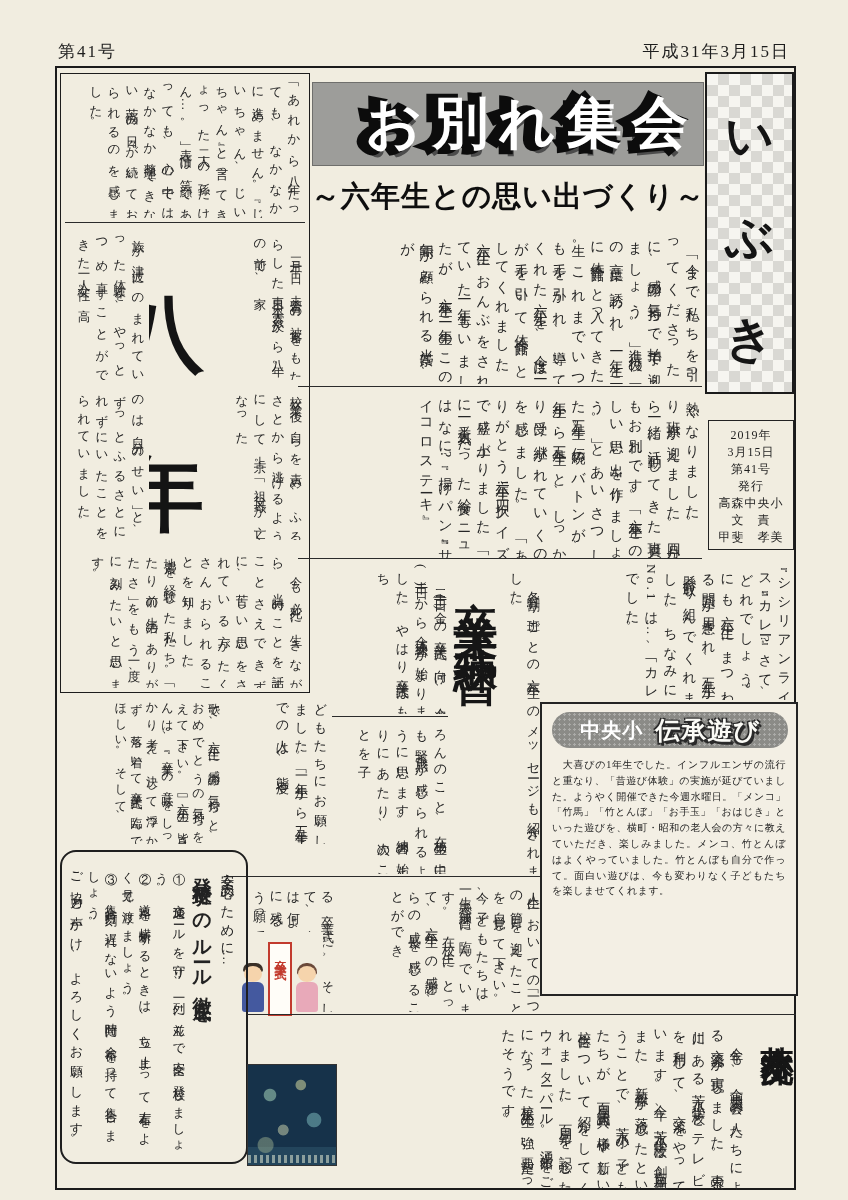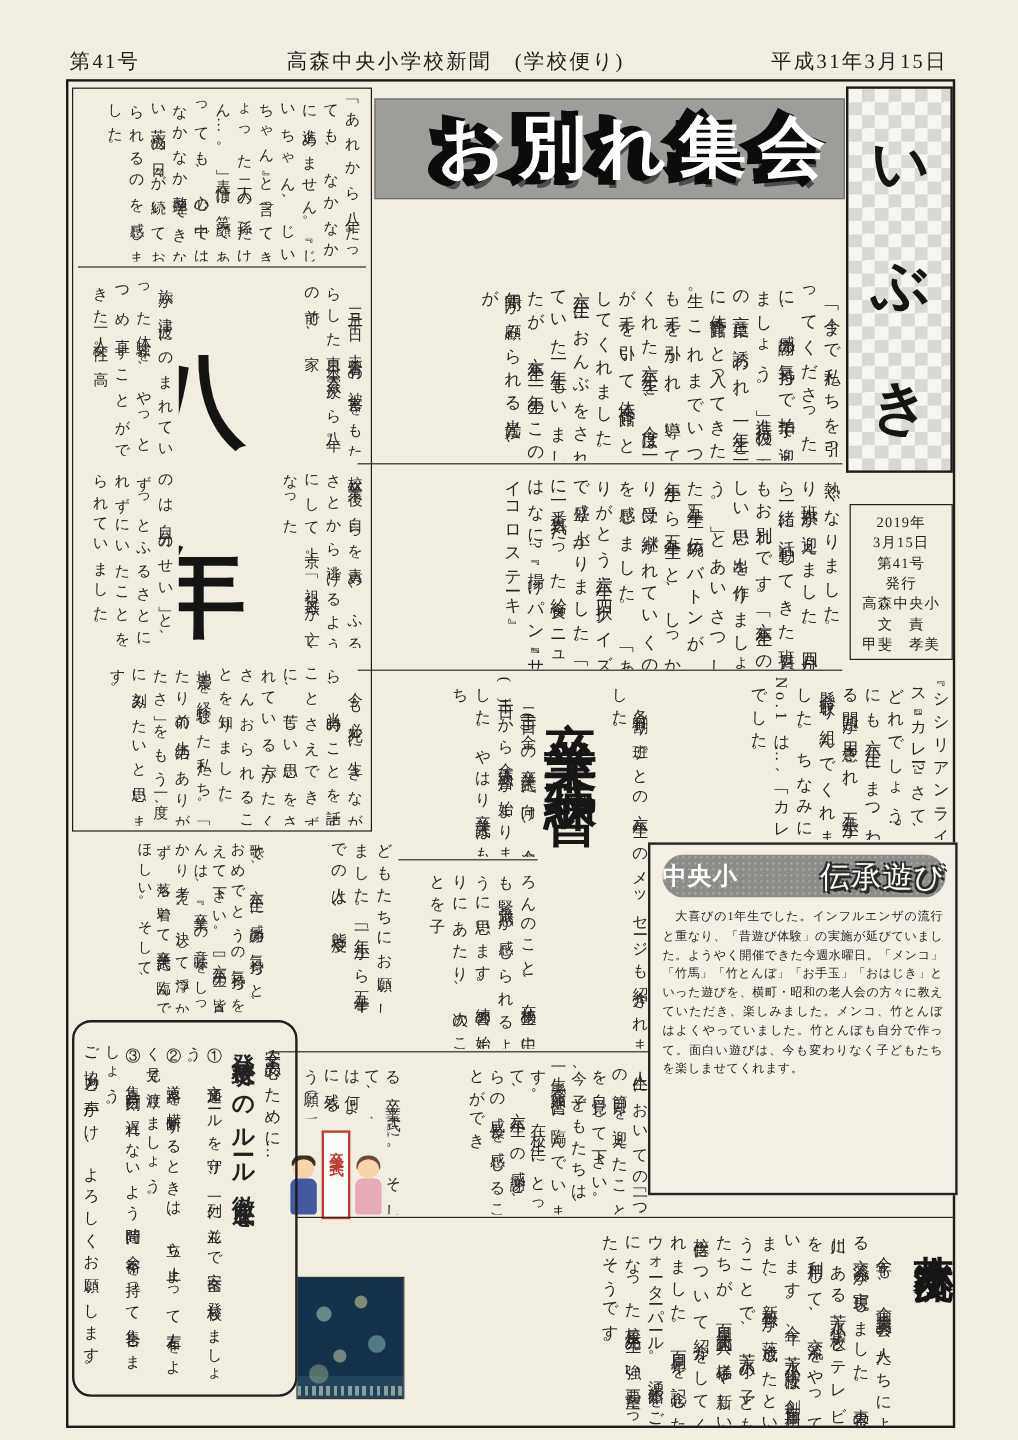--- a/index.html
+++ b/index.html
@@ -100,28 +100,28 @@
   
   .densho {
     position:absolute; left:483px; top:634px; width:258px; height:294px;
     border:2.5px solid #242424; background:#f3efe4; padding:8px 10px;
   }
   .densho-cap {
     width:236px; height:36px; margin:0 auto; border-radius:18px;
     background-color:#8b8b87;
     background-image:radial-gradient(rgba(255,255,255,.28) 1px, transparent 1.3px);
     background-size:5px 5px;
-    display:flex; align-items:center; justify-content:space-between; gap:12px;
+    display:flex; align-items:center; justify-content:center; gap:12px;
   }
   .densho-badge {
     color:#fff; font-weight:bold; font-size:20px; letter-spacing:1px;
     font-family:"Liberation Sans","DejaVu Sans",sans-serif;
   }
   .densho-title {
-    color:#fbfbf6; font-weight:normal; font-size:25px; letter-spacing:1px;
+    color:#fbfbf6; font-weight:bold; font-size:25px; letter-spacing:1px;
     font-family:"Liberation Sans","DejaVu Sans",sans-serif;
     text-shadow:1.5px 1.5px 0 #2a2a2a,-1.5px -1.5px 0 #2a2a2a,1.5px -1.5px 0 #2a2a2a,-1.5px 1.5px 0 #2a2a2a,2.5px 2.5px 0 #2a2a2a;
   }
   .densho-body {
     margin-top:9px; font-size:10px; line-height:1.58; letter-spacing:.5px;
     color:#242424; text-align:justify;
   }
   
   .safety {
     position:absolute; left:3px; top:782px; width:188px; height:314px;
@@ -173,21 +173,20 @@
   .banner-text {
     writing-mode:vertical-rl; text-orientation:upright; font-weight:bold;
     font-size:12px; letter-spacing:4px; color:#c23b2e; padding-top:6px;
   }
 </style>
 </head>
 <body>
 
 <div class="pg-header">
   <span>第41号</span>
-  <span>高森中央小学校新聞　(学校便り)</span>
   <span>平成31年3月15日</span>
 </div>
 
 <div class="frame">
 
   <div class="left-box">
     <div class="v v-sm" style="left:4px; top:4px; width:238px; height:140px;">「あれから八年たっても、なかなか前に進めません。『じいちゃん、じいちゃん』と言ってきょった二人の孫だけん…。」表情は笑顔であっても、心の中ではなかなか整理できない苦悩の日々が続いておられるのを感じました。</div>
     <div class="hr" style="left:4px; top:148px; width:240px;"></div>
 
     <div class="v v-sm" style="right:4px; top:156px; width:92px; height:150px;">　三月十一日。未曾有の被害をもたらした東日本大震災から八年。目の前で、家</div>
@@ -197,20 +196,21 @@
     <div class="v v-sm" style="right:4px; top:312px; width:92px; height:154px;">校卒業後、自らを責め、ふるさとから逃げるようにして上京。「祖父母が亡くなった</div>
     <div class="bigchar" style="left:88px; top:310px; width:70px; height:156px; font-size:84px;">年</div>
     <div class="v v-sm" style="left:4px; top:312px; width:82px; height:154px;">のは自分のせい」と、ずっとふるさとに帰れずにいたことを語られていました。</div>
 
     <div class="v v-sm" style="left:4px; top:474px; width:240px; height:140px;">　今も必死に生きながら、当時のことを話すことさえできずに、苦しい思いをされている方がたくさんおられることを知りました。熊本地震を経験した私たち。「当たり前の生活のありがたさ」をもう一度、胸に刻みたいと思います。</div>
   </div>
 
   <div class="mast">
     <div class="mast-title stroked" data-text="お別れ集会">お別れ集会</div>
   </div>
+  <div class="mast-sub">～六年生との思い出づくり～</div>
 
   <div class="ibuki">
     <div class="ibuki-text">いぶき</div>
   </div>
 
   <div class="pub">2019年
 3月15日
 第41号
 発行
 高森中央小

